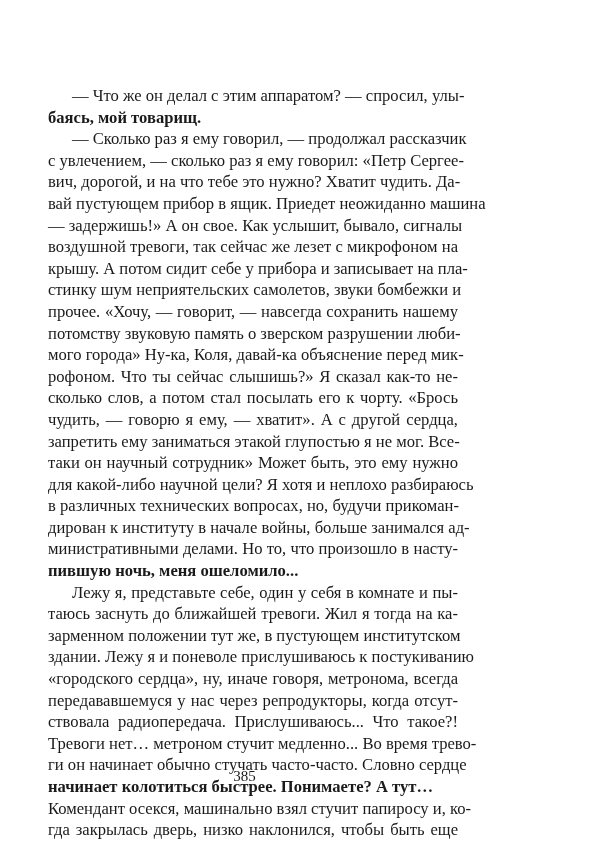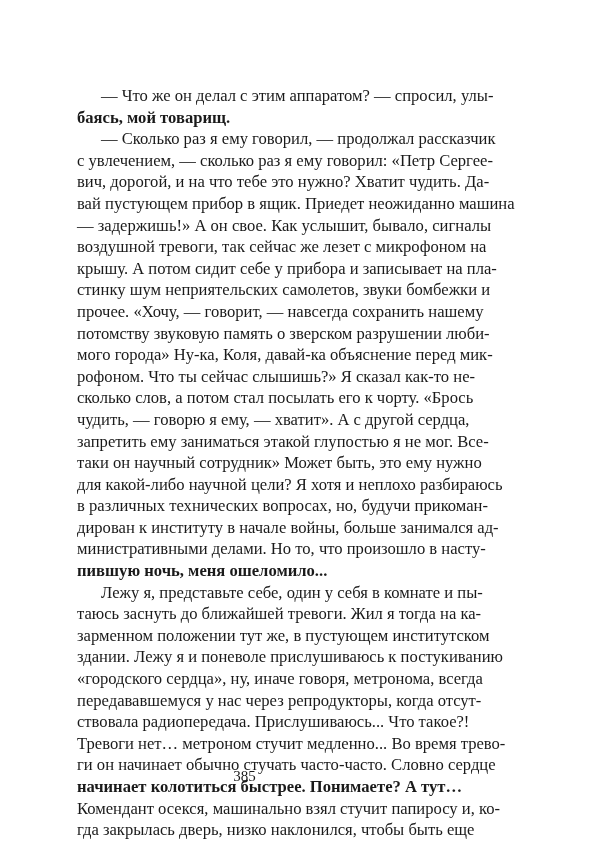--- a/index.html
+++ b/index.html
@@ -2,21 +2,21 @@
 <html><head>
 <meta charset="utf-8">
 <style>
   html, body { margin: 0; padding: 0; background: #ffffff; }
   body { width: 600px; height: 852px; position: relative; overflow: hidden; }
   .page {
     position: absolute; left: 48px; top: 85px; width: 410px;
     font-family: "Liberation Serif", serif;
     font-size: 16.6px; line-height: 21.6px; color: #1a1a1a;
   }
-  .line { display: block; white-space: nowrap; text-align: justify; text-align-last: justify; height: 21.6px; margin-left: 29px; }
+  .line { display: block; white-space: nowrap; text-align: justify; text-align-last: justify; height: 21.6px; }
   .line.last { text-align-last: left; font-weight: bold; }
   .line.indent { padding-left: 24px; }
   .page-number {
     position: absolute; left: 0; width: 489px; top: 768px; text-align: center;
     font-family: "Liberation Serif", serif; font-size: 15px; color: #1a1a1a;
   }
 </style>
 </head>
 <body>
 

